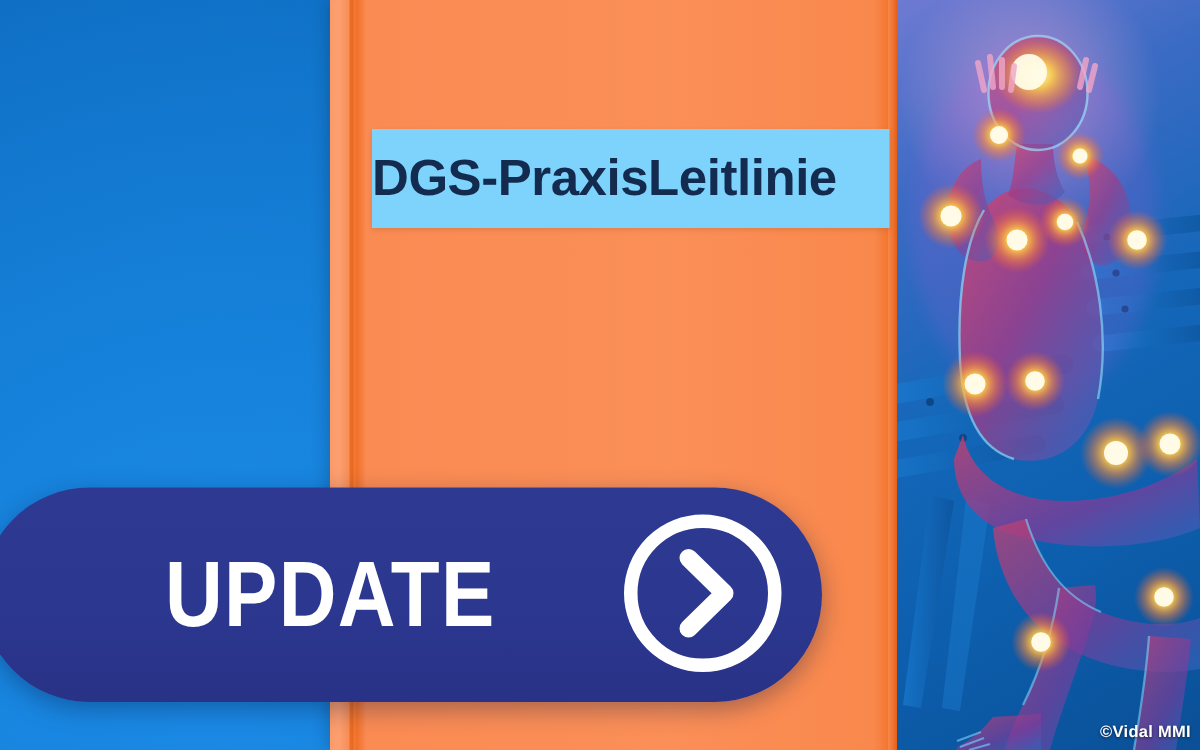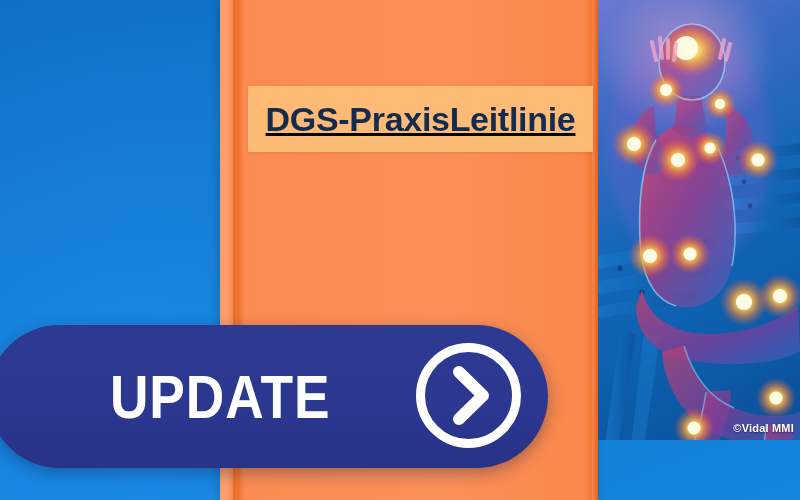--- a/index.html
+++ b/index.html
@@ -35,40 +35,39 @@
     background:linear-gradient(90deg,#ee6f27 0%,#e96a20 50%,#f3803f 100%);
   }
   .book-edge-right{
     position:absolute;left:592px;top:0;width:6px;height:500px;
     background:linear-gradient(90deg,#f9864a 0%,#ee7130 60%,#e35f14 100%);
   }
 
   
   .plate{
     position:absolute;left:248px;width:345px;
-    background:#fdba74;
-    display:flex;align-items:center;justify-content:center;
+    background:#7dd3fc;
+    display:flex;align-items:center;
     box-shadow:0 1px 3px rgba(120,60,20,.18);
-    text-decoration:underline;
   }
   .plate-1{top:86px;height:66px;}
   .plate-2{top:180px;height:52px;}
   .plate-text{
     color:#132b4e;
     font-weight:bold;
     letter-spacing:-.3px;
     white-space:nowrap;
     line-height:1;
   }
   .plate-1 .plate-text{font-size:34px;}
   .plate-2 .plate-text{font-size:27px;}
 
   
   .photo{
-    position:absolute;left:598px;top:0;width:202px;height:440px;
+    position:absolute;left:598px;top:0;width:202px;height:500px;
     overflow:hidden;
     background:
       radial-gradient(ellipse 62% 26% at 44% 13%, rgba(255,170,210,.55) 0%, rgba(255,140,190,0) 70%),
       linear-gradient(150deg,#6f7ad2 0%,#3b6bc4 22%,#1467b9 48%,#0d5fae 70%,#0a4f97 100%);
   }
   .photo svg{position:absolute;left:0;top:0;display:block;}
   .photo-credit{
     position:absolute;right:6px;bottom:6px;
     color:#ffffff;font-size:11px;font-weight:bold;
     text-shadow:0 1px 2px rgba(0,0,0,.6);

